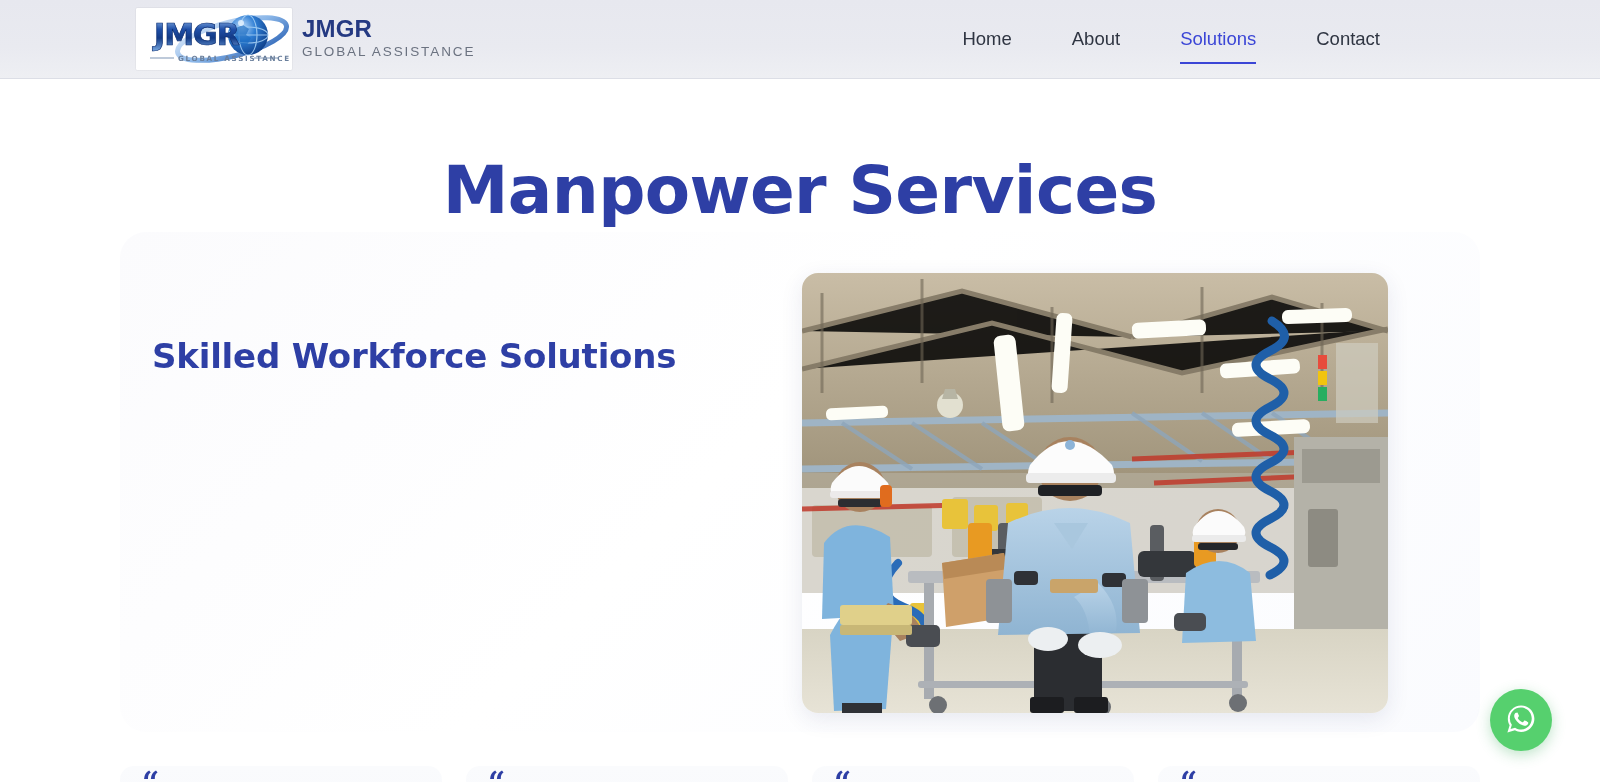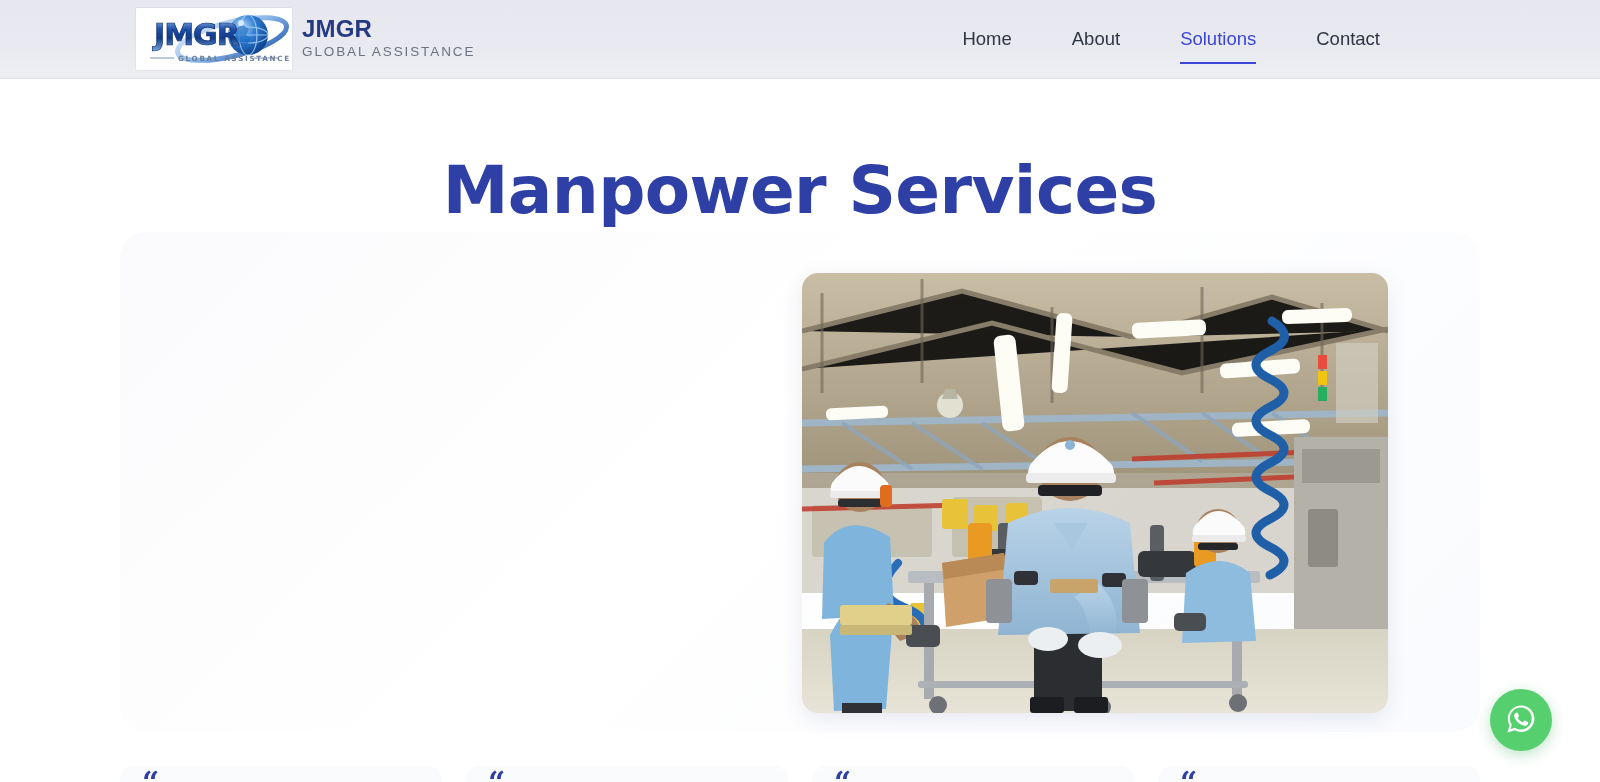--- a/index.html
+++ b/index.html
@@ -257,20 +257,21 @@
     <a class="nav-link active" href="#">Solutions</a>
     <a class="nav-link" href="#">Contact</a>
   </nav>
 </header>
 
 <h1 class="page-title">Manpower Services</h1>
 
 <section class="content-card">
 
   <div class="text-col">
+    <h2 class="section-heading">Skilled Workforce Solutions</h2>
   </div>
 
   <div class="hero-image">
     <svg viewBox="0 0 586 440" xmlns="http://www.w3.org/2000/svg">
       <defs>
         <linearGradient id="roof" x1="0" y1="0" x2="0" y2="1">
           <stop offset="0%" stop-color="#c9bda6"></stop>
           <stop offset="100%" stop-color="#9e9279"></stop>
         </linearGradient>
         <linearGradient id="floorg" x1="0" y1="0" x2="0" y2="1">

